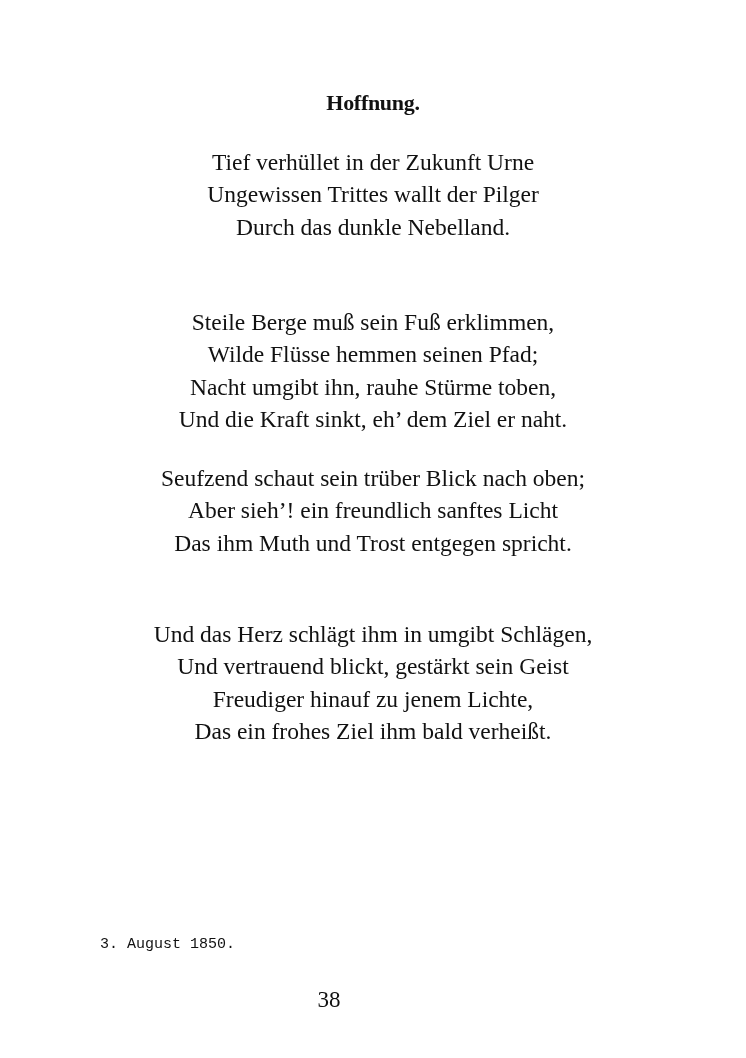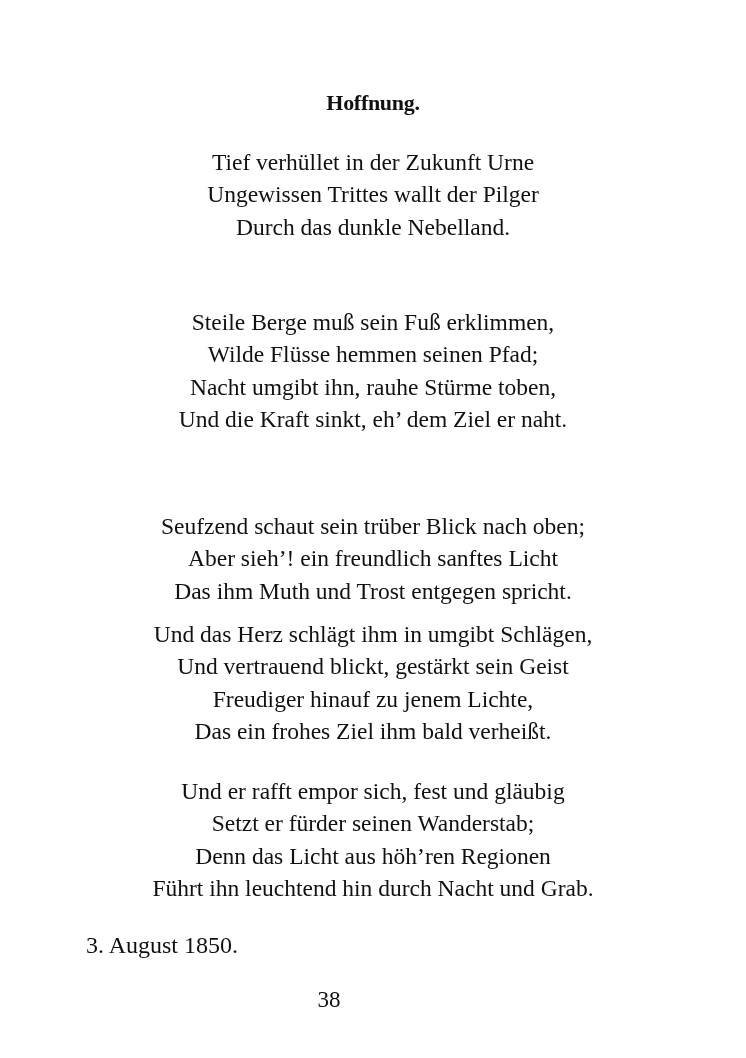--- a/index.html
+++ b/index.html
@@ -41,29 +41,29 @@
       font-family: "Liberation Serif", "DejaVu Serif", serif;
       font-size: 23.5px;
       line-height: 32.3px;
     }
     .stanza .line {
       display: block;
       white-space: nowrap;
     }
     .s1 { top: 146px; }
     .s2 { top: 306px; }
-    .s3 { top: 462px; margin-top: 48px; }
+    .s3 { top: 462px; }
     .s4 { top: 618px; }
     .s5 { top: 775px; }
     .date {
       position: absolute;
       top: 929px;
-      left: 86px;
-      font-family: Liberation Serif, serif;
-      font-size: 24px;
+      left: 100px;
+      font-family: Liberation Mono, monospace;
+      font-size: 15px;
       line-height: 32px;
       white-space: nowrap;
     }
     .pagenum {
       position: absolute;
       top: 985px;
       left: 0;
       width: 658px;
       text-align: center;
       font-family: "Liberation Serif", "DejaVu Serif", serif;
@@ -97,24 +97,18 @@
     <span class="line">Das ihm Muth und Trost entgegen spricht.</span>
   </div>
 
   <div class="stanza s4">
     <span class="line">Und das Herz schlägt ihm in umgibt Schlägen,</span>
     <span class="line">Und vertrauend blickt, gestärkt sein Geist</span>
     <span class="line">Freudiger hinauf zu jenem Lichte,</span>
     <span class="line">Das ein frohes Ziel ihm bald verheißt.</span>
   </div>
 
-  <div class="stanza s5">
-    <span class="line">Und er rafft empor sich, fest und gläubig</span>
-    <span class="line">Setzt er fürder seinen Wanderstab;</span>
-    <span class="line">Denn das Licht aus höh’ren Regionen</span>
-    <span class="line">Führt ihn leuchtend hin durch Nacht und Grab.</span>
-  </div>
 
   <div class="date">3. August 1850.</div>
 
   <div class="pagenum">38</div>
 
 </div>
 
 </body></html>

